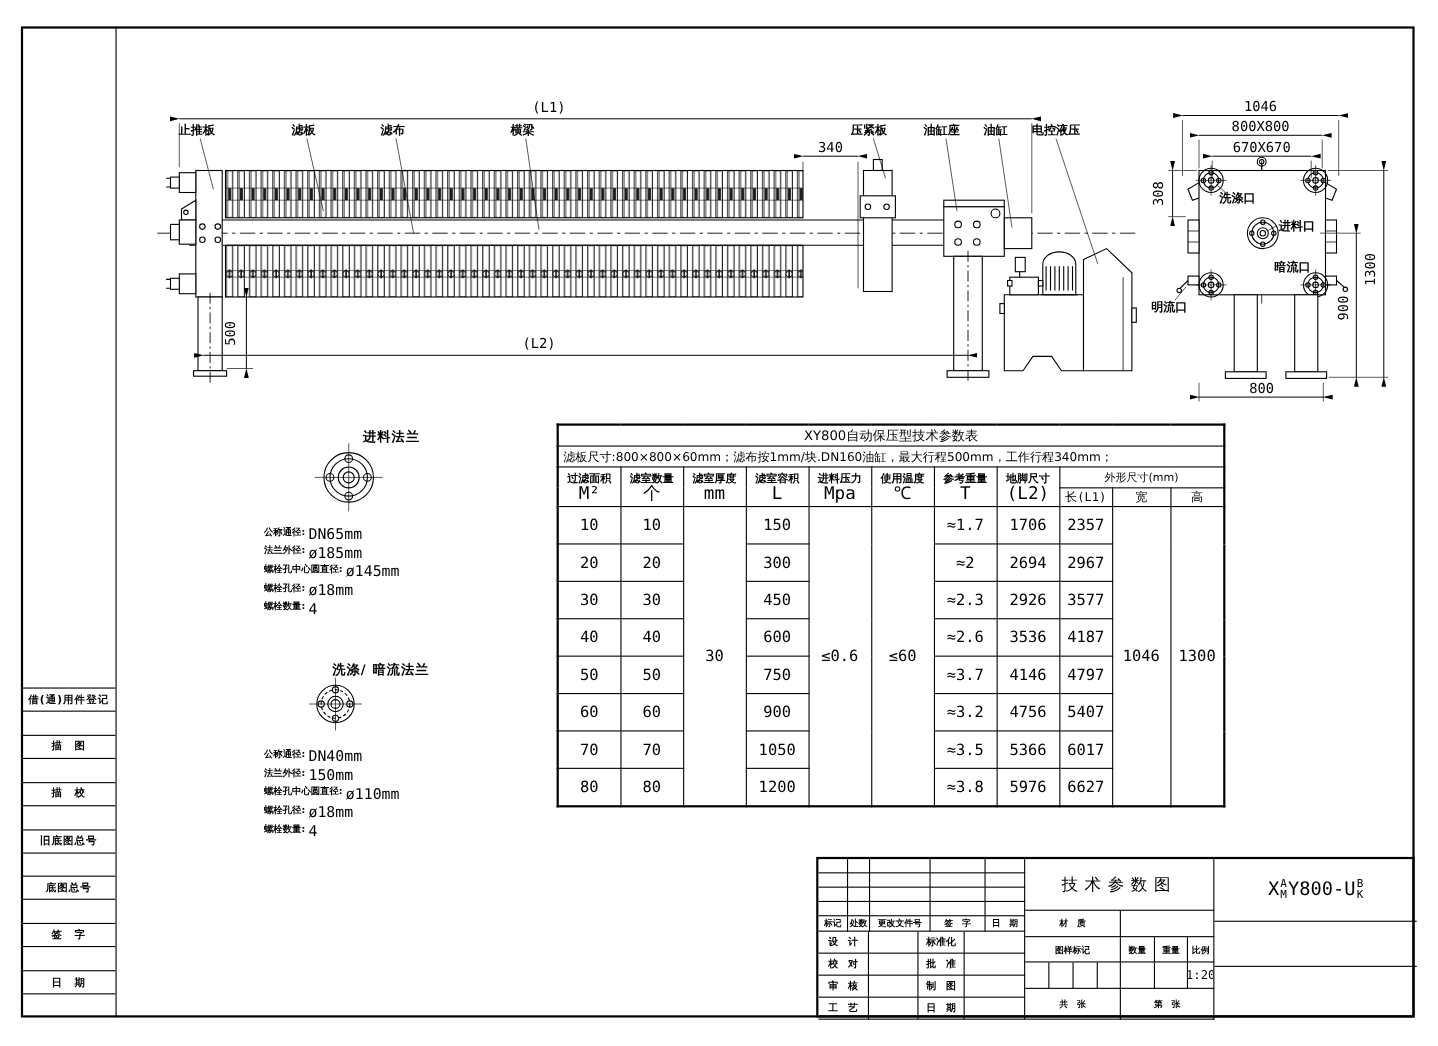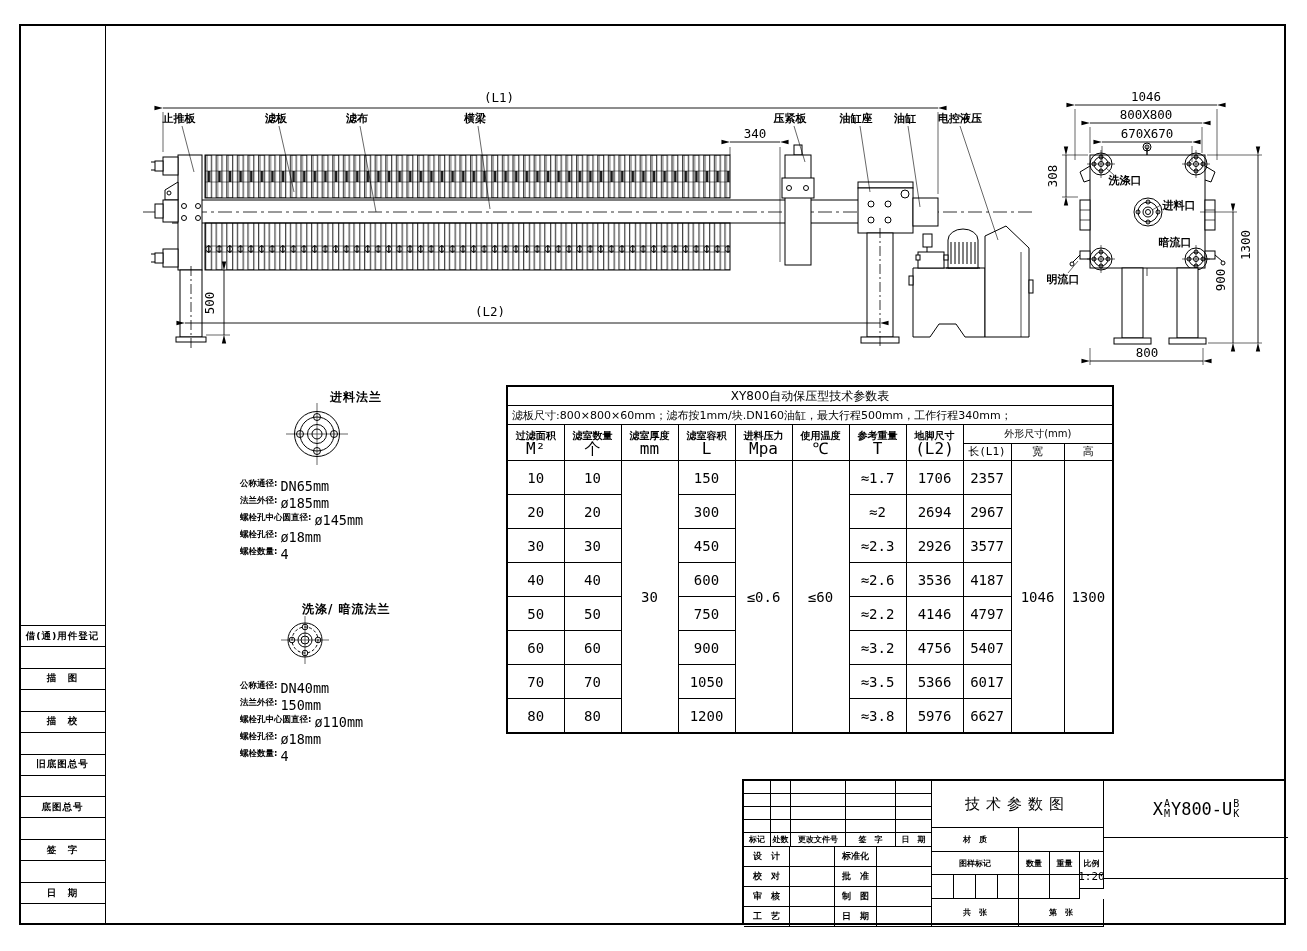--- a/index.html
+++ b/index.html
@@ -548,21 +548,21 @@
         <td>600</td>
         <td>≈2.6</td>
         <td>3536</td>
         <td>4187</td>
       </tr>
 
       <tr class="br">
         <td>50</td>
         <td>50</td>
         <td>750</td>
-        <td>≈2.2</td>
+        <td>≈3.7</td>
         <td>4146</td>
         <td>4797</td>
       </tr>
 
       <tr class="br">
         <td>60</td>
         <td>60</td>
         <td>900</td>
         <td>≈3.2</td>
         <td>4756</td>
@@ -651,21 +651,21 @@
   <div class="cell lab" style="left:188px;top:71px;width:87px;height:23px">图样标记</div>
   <div class="cell lab" style="left:275px;top:71px;width:31px;height:23px">数量</div>
   <div class="cell lab" style="left:306px;top:71px;width:30px;height:23px">重量</div>
   <div class="cell lab" style="left:336px;top:71px;width:24px;height:23px">比例</div>
   <div class="cell" style="left:188px;top:94px;width:22px;height:24px"></div>
   <div class="cell" style="left:210px;top:94px;width:22px;height:24px"></div>
   <div class="cell" style="left:232px;top:94px;width:22px;height:24px"></div>
   <div class="cell" style="left:254px;top:94px;width:21px;height:24px"></div>
   <div class="cell" style="left:275px;top:94px;width:31px;height:24px"></div>
   <div class="cell" style="left:306px;top:94px;width:30px;height:24px"></div>
-  <div class="cell" style="left:336px;top:84px;width:24px;height:24px;font-size:11px;font-family:'DejaVu Sans Mono',monospace">1:20</div>
+  <div class="cell" style="left:336px;top:94px;width:24px;height:24px;font-size:11px;font-family:'DejaVu Sans Mono',monospace">1:20</div>
   <div class="cell lab" style="left:188px;top:118px;width:87px;height:28px">共　张</div>
   <div class="cell lab" style="left:275px;top:118px;width:85px;height:28px">第　张</div>
 
   <div class="cell" style="left:360px;top:0;width:184px;height:57px;border-right:none">
     <span class="dnum">
       <span>X</span>
       <span class="stack">
         <span>A</span>
         <span>M</span>
       </span>

